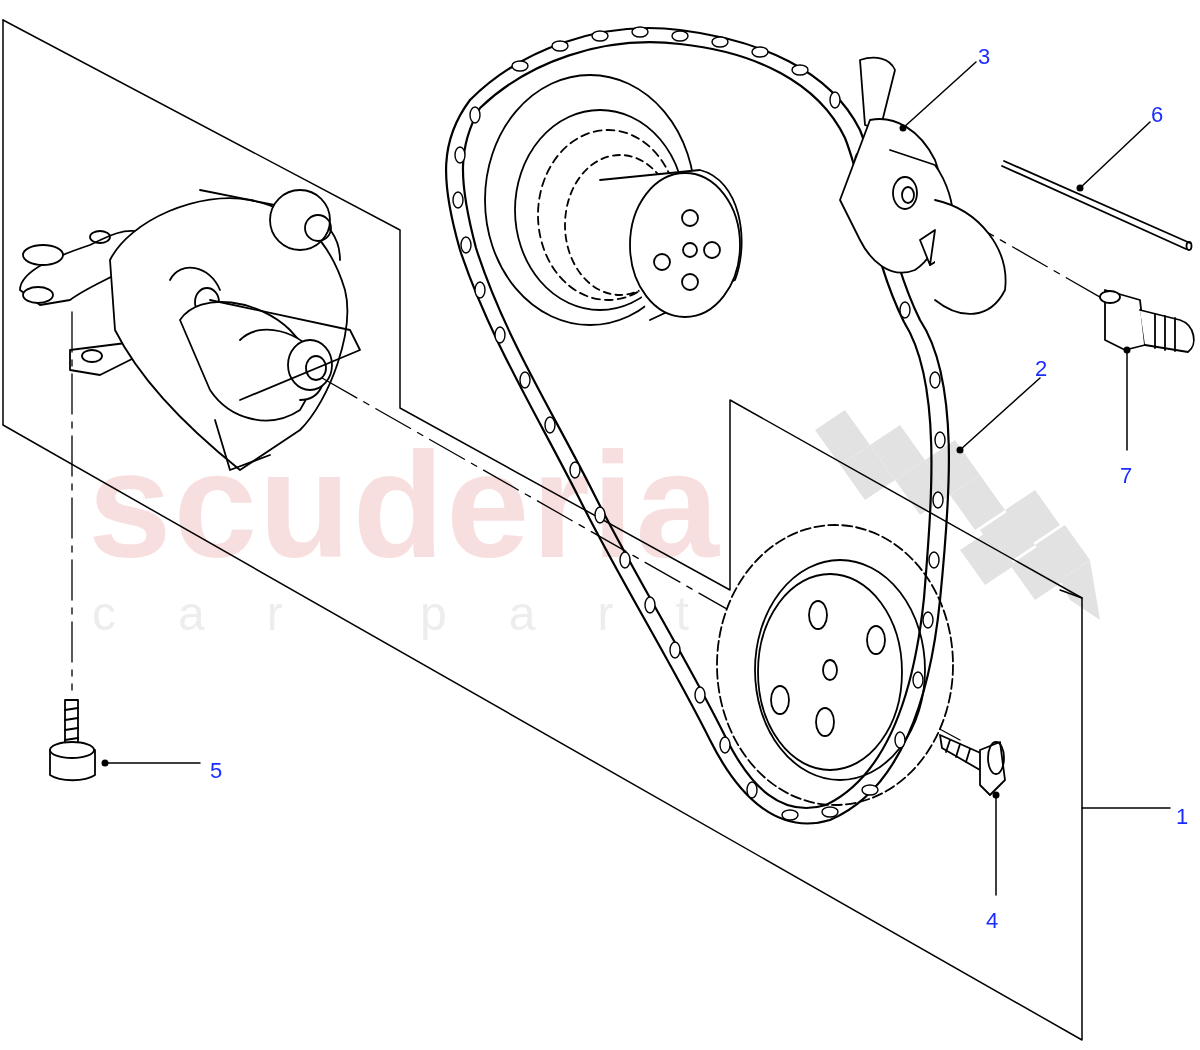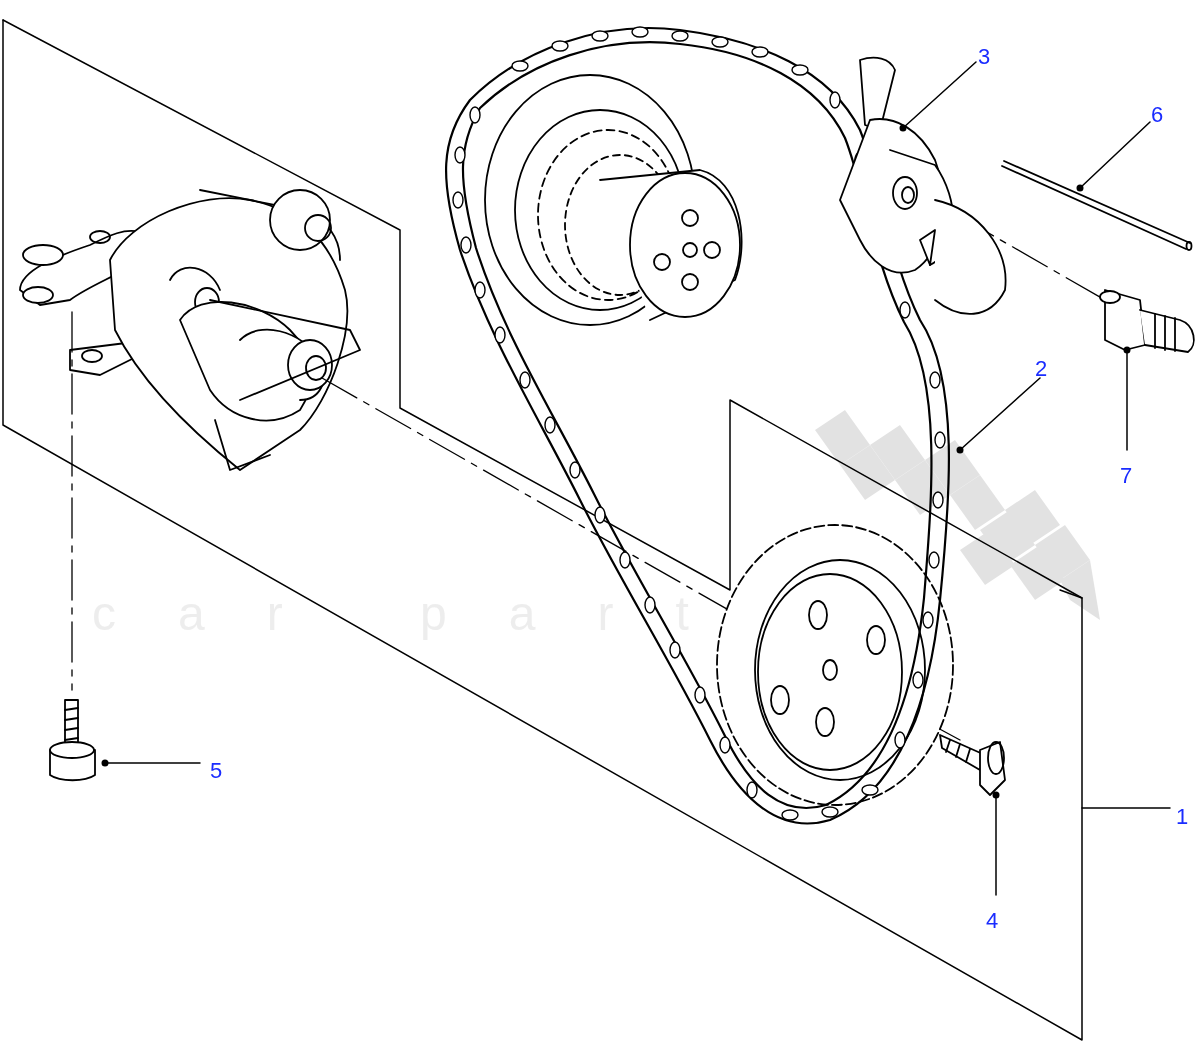--- a/index.html
+++ b/index.html
@@ -24,20 +24,21 @@
       <polygon points="950,495 980,475 1005,510 975,530"></polygon>
       <polygon points="1005,510 1035,490 1060,525 1030,545"></polygon>
       <polygon points="980,530 1010,510 1035,545 1005,565"></polygon>
       <polygon points="1035,545 1065,525 1090,560 1060,580"></polygon>
       <polygon points="1060,580 1090,560 1100,620 1070,600"></polygon>
       <polygon points="1010,565 1040,545 1065,580 1035,600"></polygon>
       <polygon points="960,550 990,530 1015,565 985,585"></polygon>
     </g>
   </svg>
 
+  <div class="wm-main" style="color:#f4c6c6;">scuderia</div>
   <div class="wm-sub" style="color:#e2e2e2;">car parts</div>
 
   <svg width="1200" height="1050" viewBox="0 0 1200 1050">
     <g fill="none" stroke="#000" stroke-width="1.8" stroke-linejoin="round" stroke-linecap="round">
 
       <g stroke-width="1.5">
         <polyline points="3,20 3,425 1082,1040 1082,598 1060,590"></polyline>
         <polyline points="3,20 400,230 400,408 730,590 730,400 1082,598"></polyline>
       </g>
 

